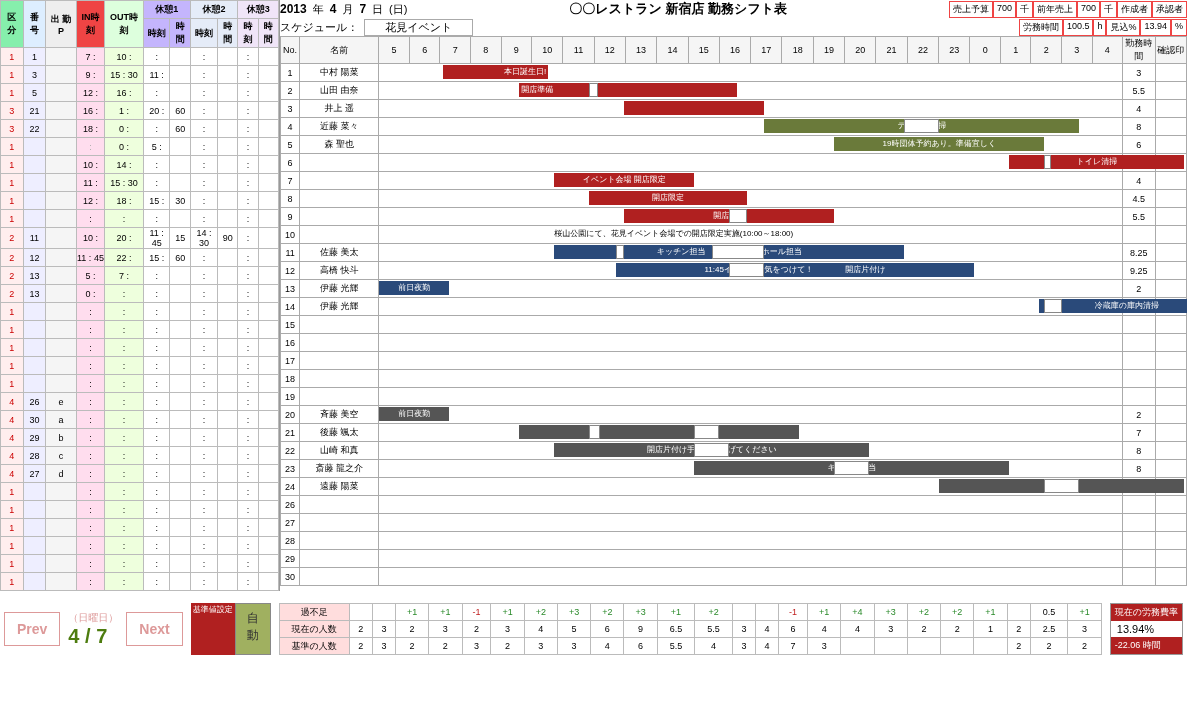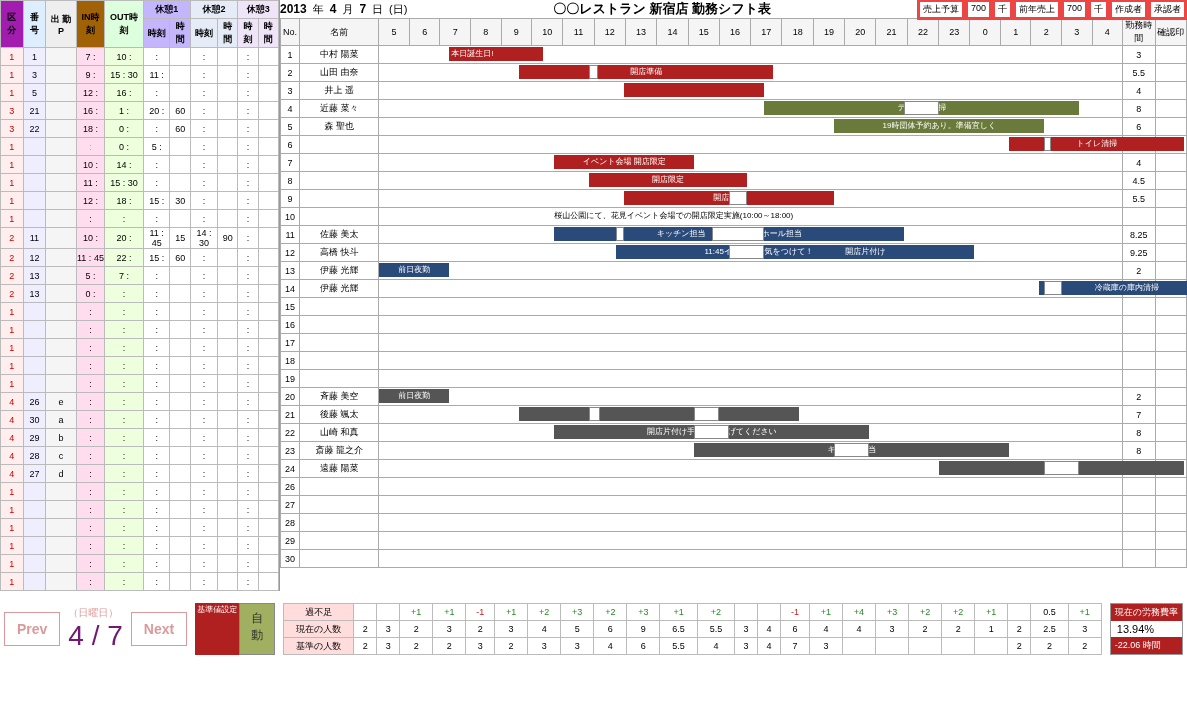--- a/index.html
+++ b/index.html
@@ -2,59 +2,59 @@
 <html><head>
 <meta charset="utf-8">
 <style>
 *{box-sizing:border-box;margin:0;padding:0;font-family:"Meiryo",sans-serif}
 body{font-size:10px;background:#fff;width:1187px}
 .top{display:flex}
 .left{width:280px;border-right:1px solid #999}
 .left table{border-collapse:collapse;width:100%}
 .left th,.left td{border:1px solid #bbb;text-align:center;height:18px;font-size:9px}
 .left th{font-size:9px;padding:1px}
-.left .h-ku{background:#a21caf}
+.left .h-ku{background:#86efac}
 .left .h-ba{background:#def}
 .left .h-ben{background:#eee}
-.left .h-in{background:#a16207}
+.left .h-in{background:#ef4444}
 .left .h-out{background:#dfd}
 .left .h-k1{background:#c4b5fd}
 .left .h-k2{background:#e5ecf8}
 .left .h-k3{background:#f0e5f8}
 .left .c-ku{background:#fee;color:#c00}
 .left .c-ba{background:#eef}
 .left .c-ben{background:#f5f5f5}
 .left .c-in{background:#fde}
 .left .c-out{background:#efd}
 .left .colon{color:#aaa}
 .right{flex:1;position:relative}
 .date-row{display:flex;gap:6px;padding:0 0;height:18px;align-items:center;font-size:11px}
 .date-row b{font-size:12px}
 .title{text-align:center;font-size:13px;font-weight:bold;flex:1}
 .stats{display:flex;font-size:9px}
-.stats>div{border:3px solid #ef4444;padding:1px 3px}
+.stats>div{border:1px solid #ef4444;padding:1px 3px}
 .gantt{border-collapse:collapse;width:100%}
 .gantt th,.gantt td{border:1px solid #aaa;font-size:9px;height:18px;text-align:center}
 .gantt th{background:#f5f5f5;font-weight:normal}
 .gantt .no{width:20px}
 .gantt .nm{width:90px}
 .gantt .hr{width:35px}
 .gantt .tot{width:35px}
 .gantt .chk{width:35px}
 .bar-cell{position:relative;padding:0!important}
 .bar{position:absolute;height:14px;top:1px;font-size:8px;color:#fff;line-height:14px;white-space:nowrap;overflow:hidden;padding:0 2px}
 .red{background:#b02020}
 .blue{background:#2a4a7a}
 .green{background:#6a7a3a}
 .gray{background:#555}
 .gap{position:absolute;height:14px;top:1px;background:#fff;border:1px solid #888}
 .bottom{display:flex;margin-top:8px;gap:8px;padding:4px}
 .nav{display:flex;align-items:center;gap:8px}
 .nav-btn{border:1px solid #d99;color:#d99;padding:8px 12px;font-size:14px;font-weight:bold}
-.big-date{font-size:28px;color:#701a75;font-weight:normal}
+.big-date{font-size:20px;color:#4d7c0f;font-weight:bold}
 .dow{color:#d99;font-size:10px}
 .auto-btn{background:#a0b060;border:1px solid #888;padding:6px;font-size:12px;color:#333;writing-mode:horizontal-tb;width:36px;text-align:center}
 .stat-tbl{flex:1;border-collapse:collapse}
 .stat-tbl td,.stat-tbl th{border:1px solid #bbb;font-size:9px;text-align:center;height:16px;padding:1px 3px}
 .stat-tbl .lbl{background:#fdd;width:70px}
 .pos{color:#2a8a2a}
 .neg{color:#c02020}
 .rate-box{border:1px solid #999}
 .rate-r{background:#b02020;color:#fff;font-size:9px;padding:2px 4px}
 .rate-v{font-size:11px;padding:2px 6px;text-align:left}
@@ -496,20 +496,33 @@
 <div class="title">〇〇レストラン 新宿店 勤務シフト表</div>
 <div class="stats">
 <div>売上予算</div>
           <div>700</div>
           <div>千</div>
 <div>前年売上</div>
           <div>700</div>
           <div>千</div>
 <div>作成者</div>
           <div>承認者</div>
+</div>
+</div>
+<div class="date-row">
+<span>スケジュール：</span>
+<span style="border:1px solid #aaa;padding:0 20px">花見イベント</span>
+<div style="flex:1"></div>
+<div class="stats">
+<div>労務時間</div>
+          <div>100.5</div>
+          <div>h</div>
+<div>見込%</div>
+          <div>13.94</div>
+          <div>%</div>
 </div>
 </div>
 <table class="gantt">
 <thead>
           <tr id="gantt-hdr">
             <th class="no">No.</th>
             <th class="nm">名前</th>
             <th class="hr">5</th>
             <th class="hr">6</th>
             <th class="hr">7</th>
@@ -536,30 +549,30 @@
             <th class="hr">4</th>
             <th class="tot">勤務時間</th>
             <th class="chk">確認印</th>
           </tr>
         </thead>
 <tbody id="gantt-body">
           <tr>
             <td class="no">1</td>
 <td class="nm">中村 陽菜</td>
 <td class="bar-cell" colspan="24">
-              <div class="bar red" style="left:70px;width:94px;text-align:left">本日誕生日!</div>
+              <div class="bar red" style="left:64px;width:105px;text-align:right">本日誕生日!</div>
             </td>
 <td class="tot">3</td>
 <td class="chk"></td>
           </tr>
           <tr>
             <td class="no">2</td>
 <td class="nm">山田 由奈</td>
 <td class="bar-cell" colspan="24">
-              <div class="bar red" style="left:140px;width:254px;text-align:center">開店準備</div>
+              <div class="bar red" style="left:140px;width:218px;text-align:left">開店準備</div>
               <div class="gap" style="left:210px;width:8.75px"></div>
             </td>
 <td class="tot">5.5</td>
 <td class="chk"></td>
           </tr>
           <tr>
             <td class="no">3</td>
 <td class="nm">井上 遥</td>
 <td class="bar-cell" colspan="24">
               <div class="bar red" style="left:245px;width:140px;text-align:left"></div>

